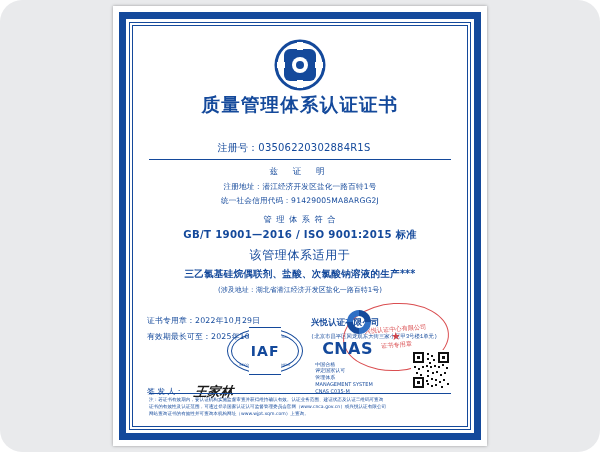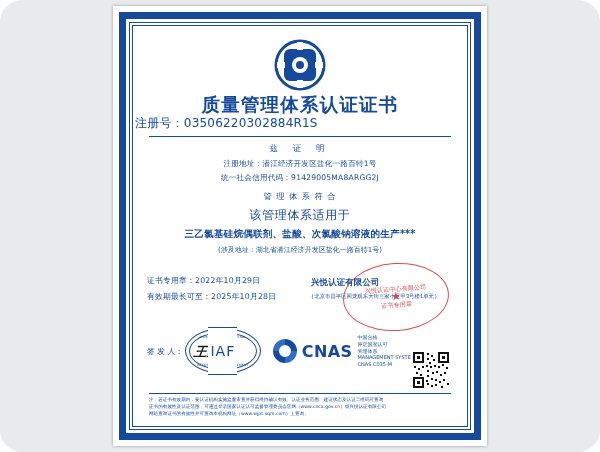--- a/index.html
+++ b/index.html
@@ -63,24 +63,24 @@
   }
   .title {
     font-size: 18.5px;
     font-weight: bold;
     letter-spacing: 1.2px;
     color: #14499b;
     margin-top: 2px;
     line-height: 1.1;
   }
   .reg-no {
-    font-size: 12px;
-    color: #14499b;
-    text-align: left;
-    margin-top: 0;
+    font-size: 10px;
+    color: #14499b;
+    text-align: center;
+    margin-top: 26px;
     padding-right: 12px;
     letter-spacing: 0.2px;
   }
   .hr-blue {
     height: 1px;
     background: #14499b;
     margin: 4px 14px 0 14px;
   }
   .zhengming {
     font-size: 8.5px;
@@ -241,43 +241,44 @@
     color: #14499b;
   }
   .iaf .ring {
     position: absolute;
     left: 3px; top: 3px; right: 3px; bottom: 3px;
     border: 0.8px solid #14499b;
     border-radius: 50%;
   }
   .iaf .mark {
     font-size: 14px;
-    font-weight: normal;
+    font-weight: bold;
     letter-spacing: 1px;
     border-top: 1px solid #14499b;
     border-bottom: 1px solid #14499b;
     padding: 16px 2px;
     line-height: 14px;
     z-index: 2;
     background: #fff;
   }
   .iaf .top-txt, .iaf .bot-txt {
     position: absolute;
     font-size: 3.1px;
     letter-spacing: 0.2px;
     width: 100%;
     text-align: center;
     color: #14499b;
   }
   .iaf .top-txt { top: 6px; }
   .iaf .bot-txt { bottom: 6px; }
   .cnas {
     display: flex;
-    align-items: center;
+    align-items: flex-end;
     gap: 3px;
+    flex-direction: column;
   }
   .cnas-swirl {
     width: 28px; height: 28px;
     position: relative;
   }
   .cnas-text {
     font-size: 16px;
     font-weight: bold;
     color: #14499b;
     letter-spacing: 0.4px;
@@ -345,20 +346,21 @@
 
       <div class="hr-blue"></div>
 
       <div class="zhengming">兹 证 明</div>
 
 
       <div class="small-line">注册地址：潜江经济开发区盐化一路百特1号</div>
       <div class="small-line">统一社会信用代码：91429005MA8ARGG2J</div>
 
       <div class="section-label">管 理 体 系 符 合</div>
+      <div class="standard">GB/T 19001—2016 / ISO 9001:2015 标准</div>
 
       <div class="scope-label">该管理体系适用于</div>
       <div class="scope">三乙氯基硅烷偶联剂、盐酸、次氯酸钠溶液的生产***</div>
       <div class="scope-addr">(涉及地址：湖北省潜江经济开发区盐化一路百特1号)</div>
 
       <div class="dates">
         <div class="row">
           <span>证书专用章：</span><span>2022年10月29日</span>
         </div>
         <div class="row">

